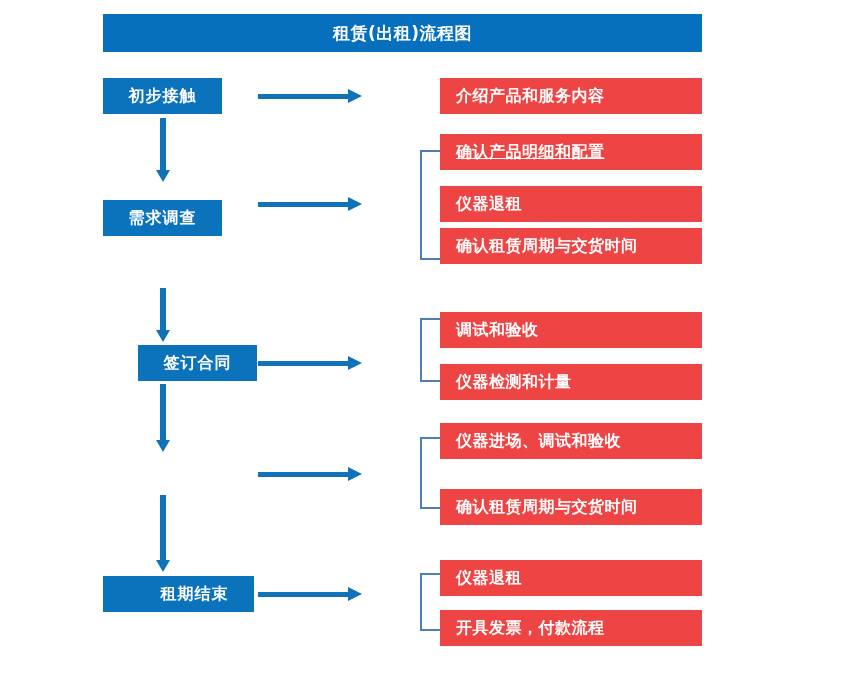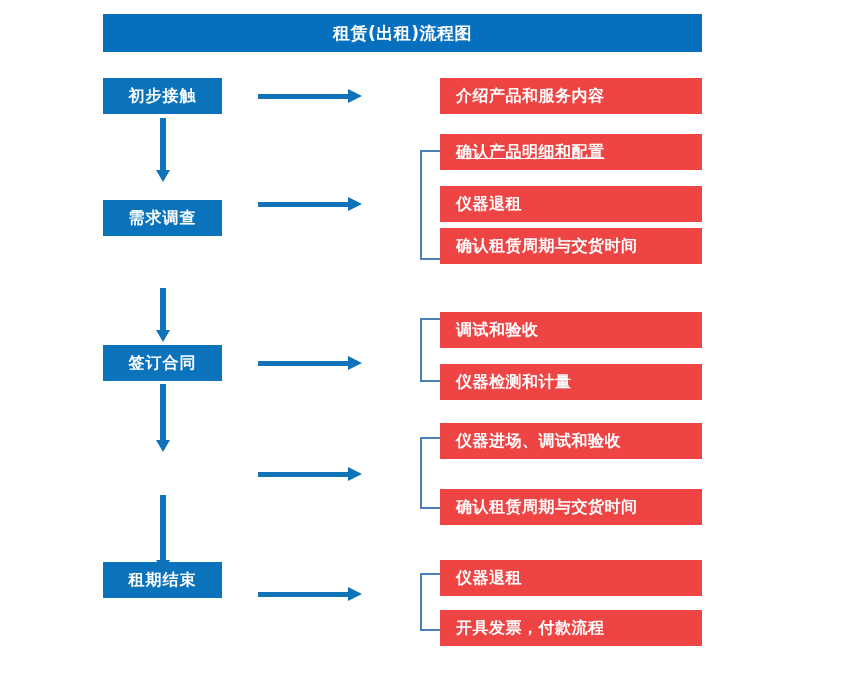--- a/index.html
+++ b/index.html
@@ -135,24 +135,24 @@
 <body>
 
 <div id="canvas">
 
   <div class="title-bar">租赁(出租)流程图</div>
 
   <div class="stage-box" style="top:78px;">初步接触</div>
 
   <div class="stage-box" style="top:200px;">需求调查</div>
 
-  <div class="stage-box" style="top:345px;">签订合同</div>
-
-
-  <div class="stage-box" style="top:562px;">租期结束</div>
+  <div class="stage-box" style="top:345px;margin-left:35px;">签订合同</div>
+
+
+  <div class="stage-box" style="top:576px;padding-left:32px;">租期结束</div>
 
   <div class="v-arrow" style="top:118px; height:64px;">
     <div class="shaft" style="height:52px;"></div>
     <div class="head"></div>
   </div>
 
   <div class="v-arrow" style="top:288px; height:54px;">
     <div class="shaft" style="height:42px;"></div>
     <div class="head"></div>
   </div>

